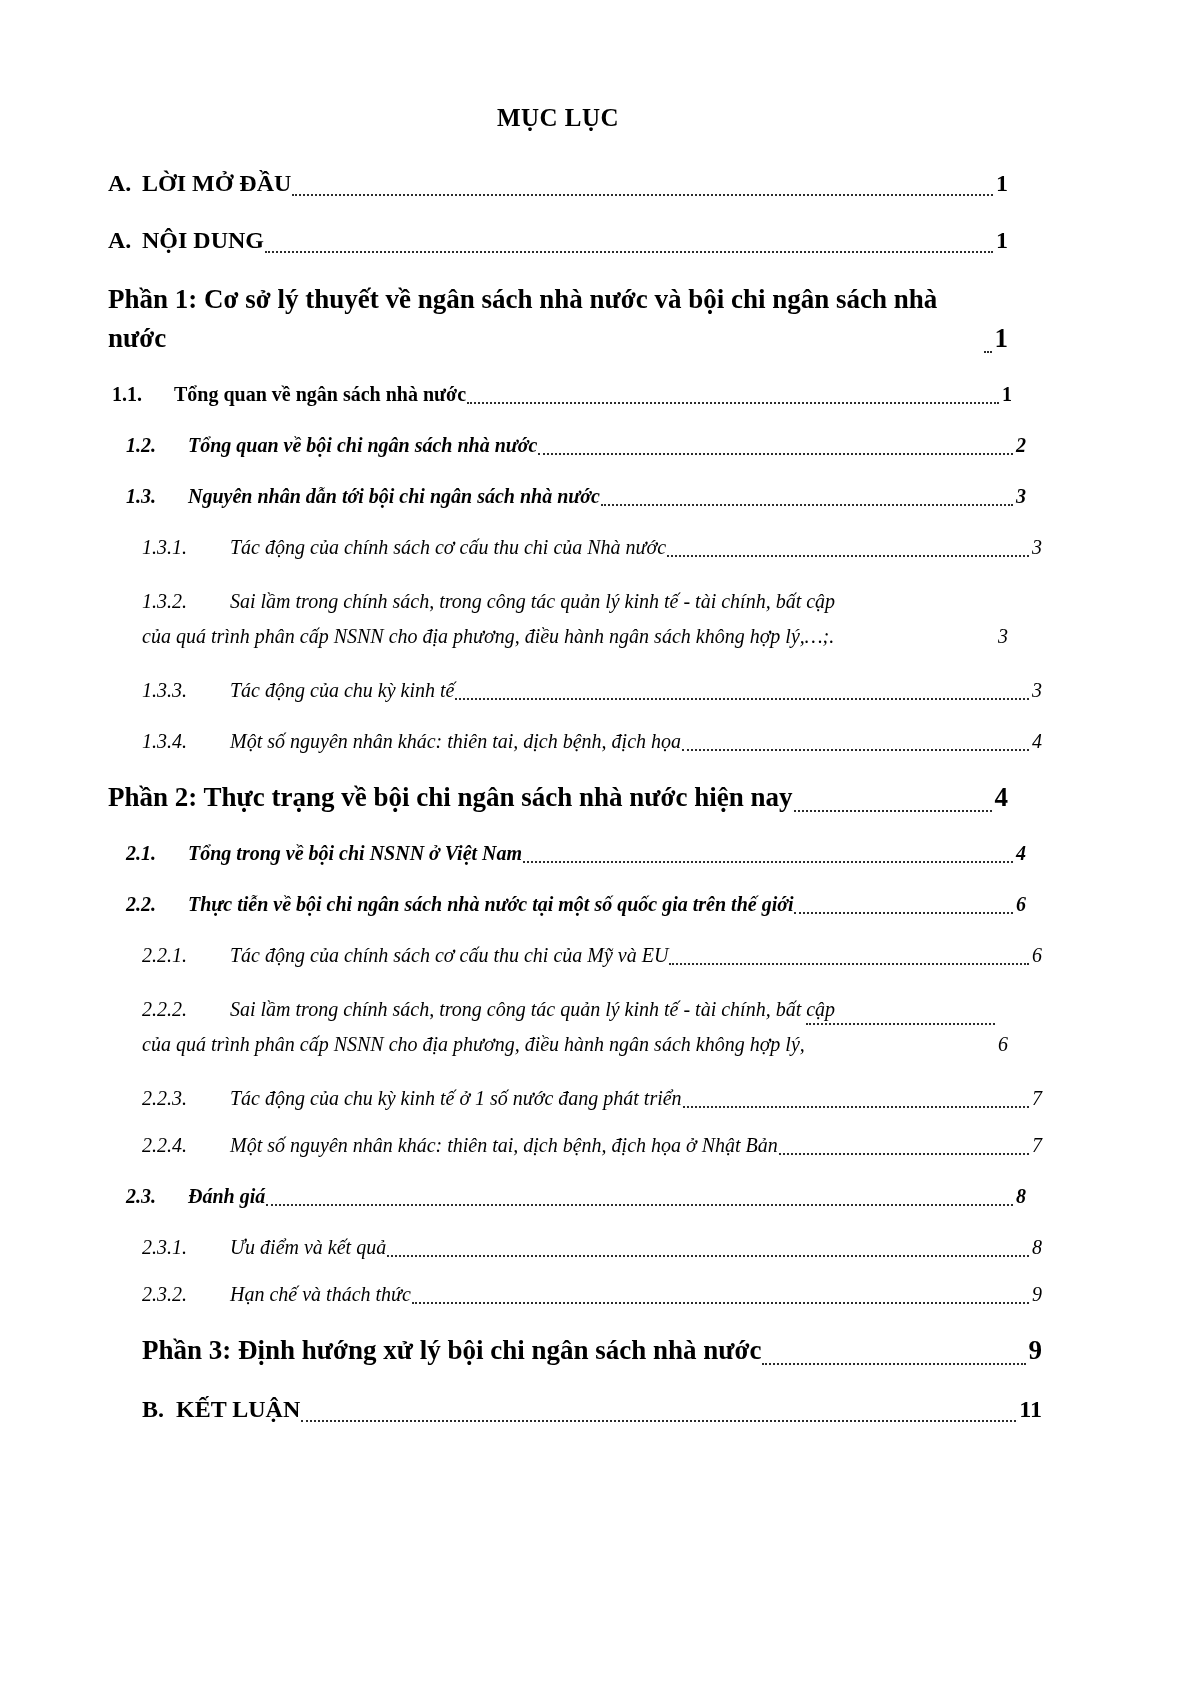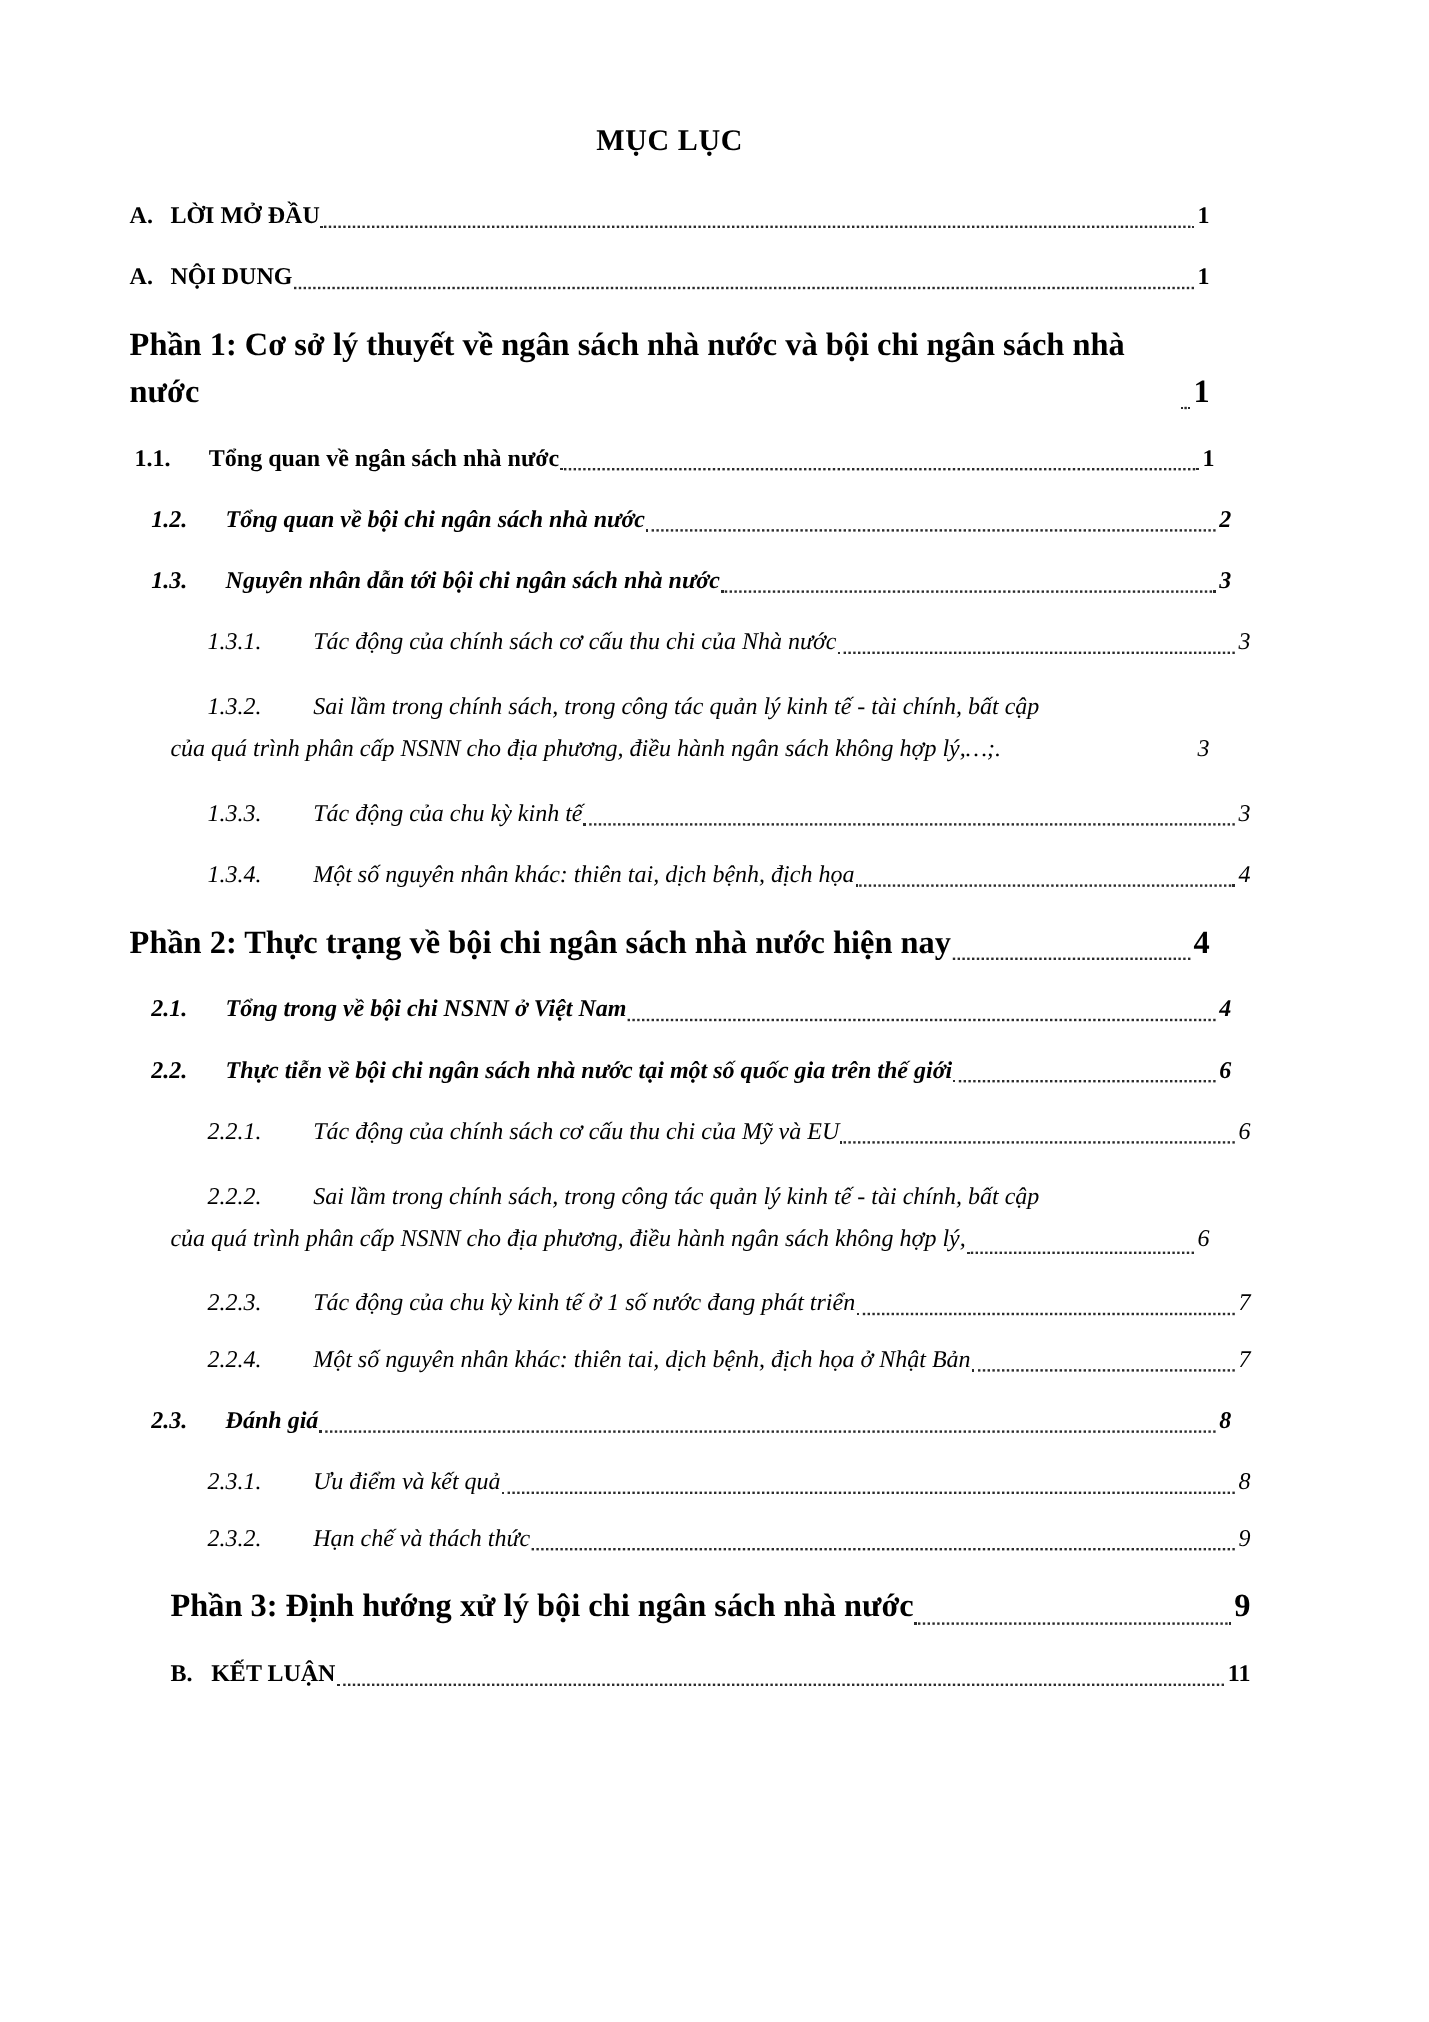--- a/index.html
+++ b/index.html
@@ -60,28 +60,28 @@
   
   .toc-wrap {
     margin-bottom: 22px;
     line-height: 1.75;
   }
   .toc-wrap .line1 {
     white-space: pre-wrap;
   }
   .toc-wrap .line2row {
     display: flex;
-    align-items: flex-end;
+    align-items: flex-start;
     width: 100%;
   }
 
   
   .lv-a {
     font-weight: bold;
-    font-size: 20px;
+    font-size: 24px;
     padding-left: 0;
   }
   .lv-a .num {
     display: inline-block;
     width: 34px;
   }
   .lv-part {
     font-weight: bold;
     font-size: 27px;
     padding-left: 0;
@@ -106,21 +106,20 @@
     width: 62px;
   }
   .lv-2 {
     font-style: italic;
     font-size: 20px;
     padding-left: 34px;
   }
   .lv-2 .num {
     display: inline-block;
     width: 88px;
-    margin-left: 31px;
   }
   .indent-hang {
     padding-left: 34px;
   }
   .tight {
     margin-bottom: 18px;
   }
 </style>
 </head>
 <body>

